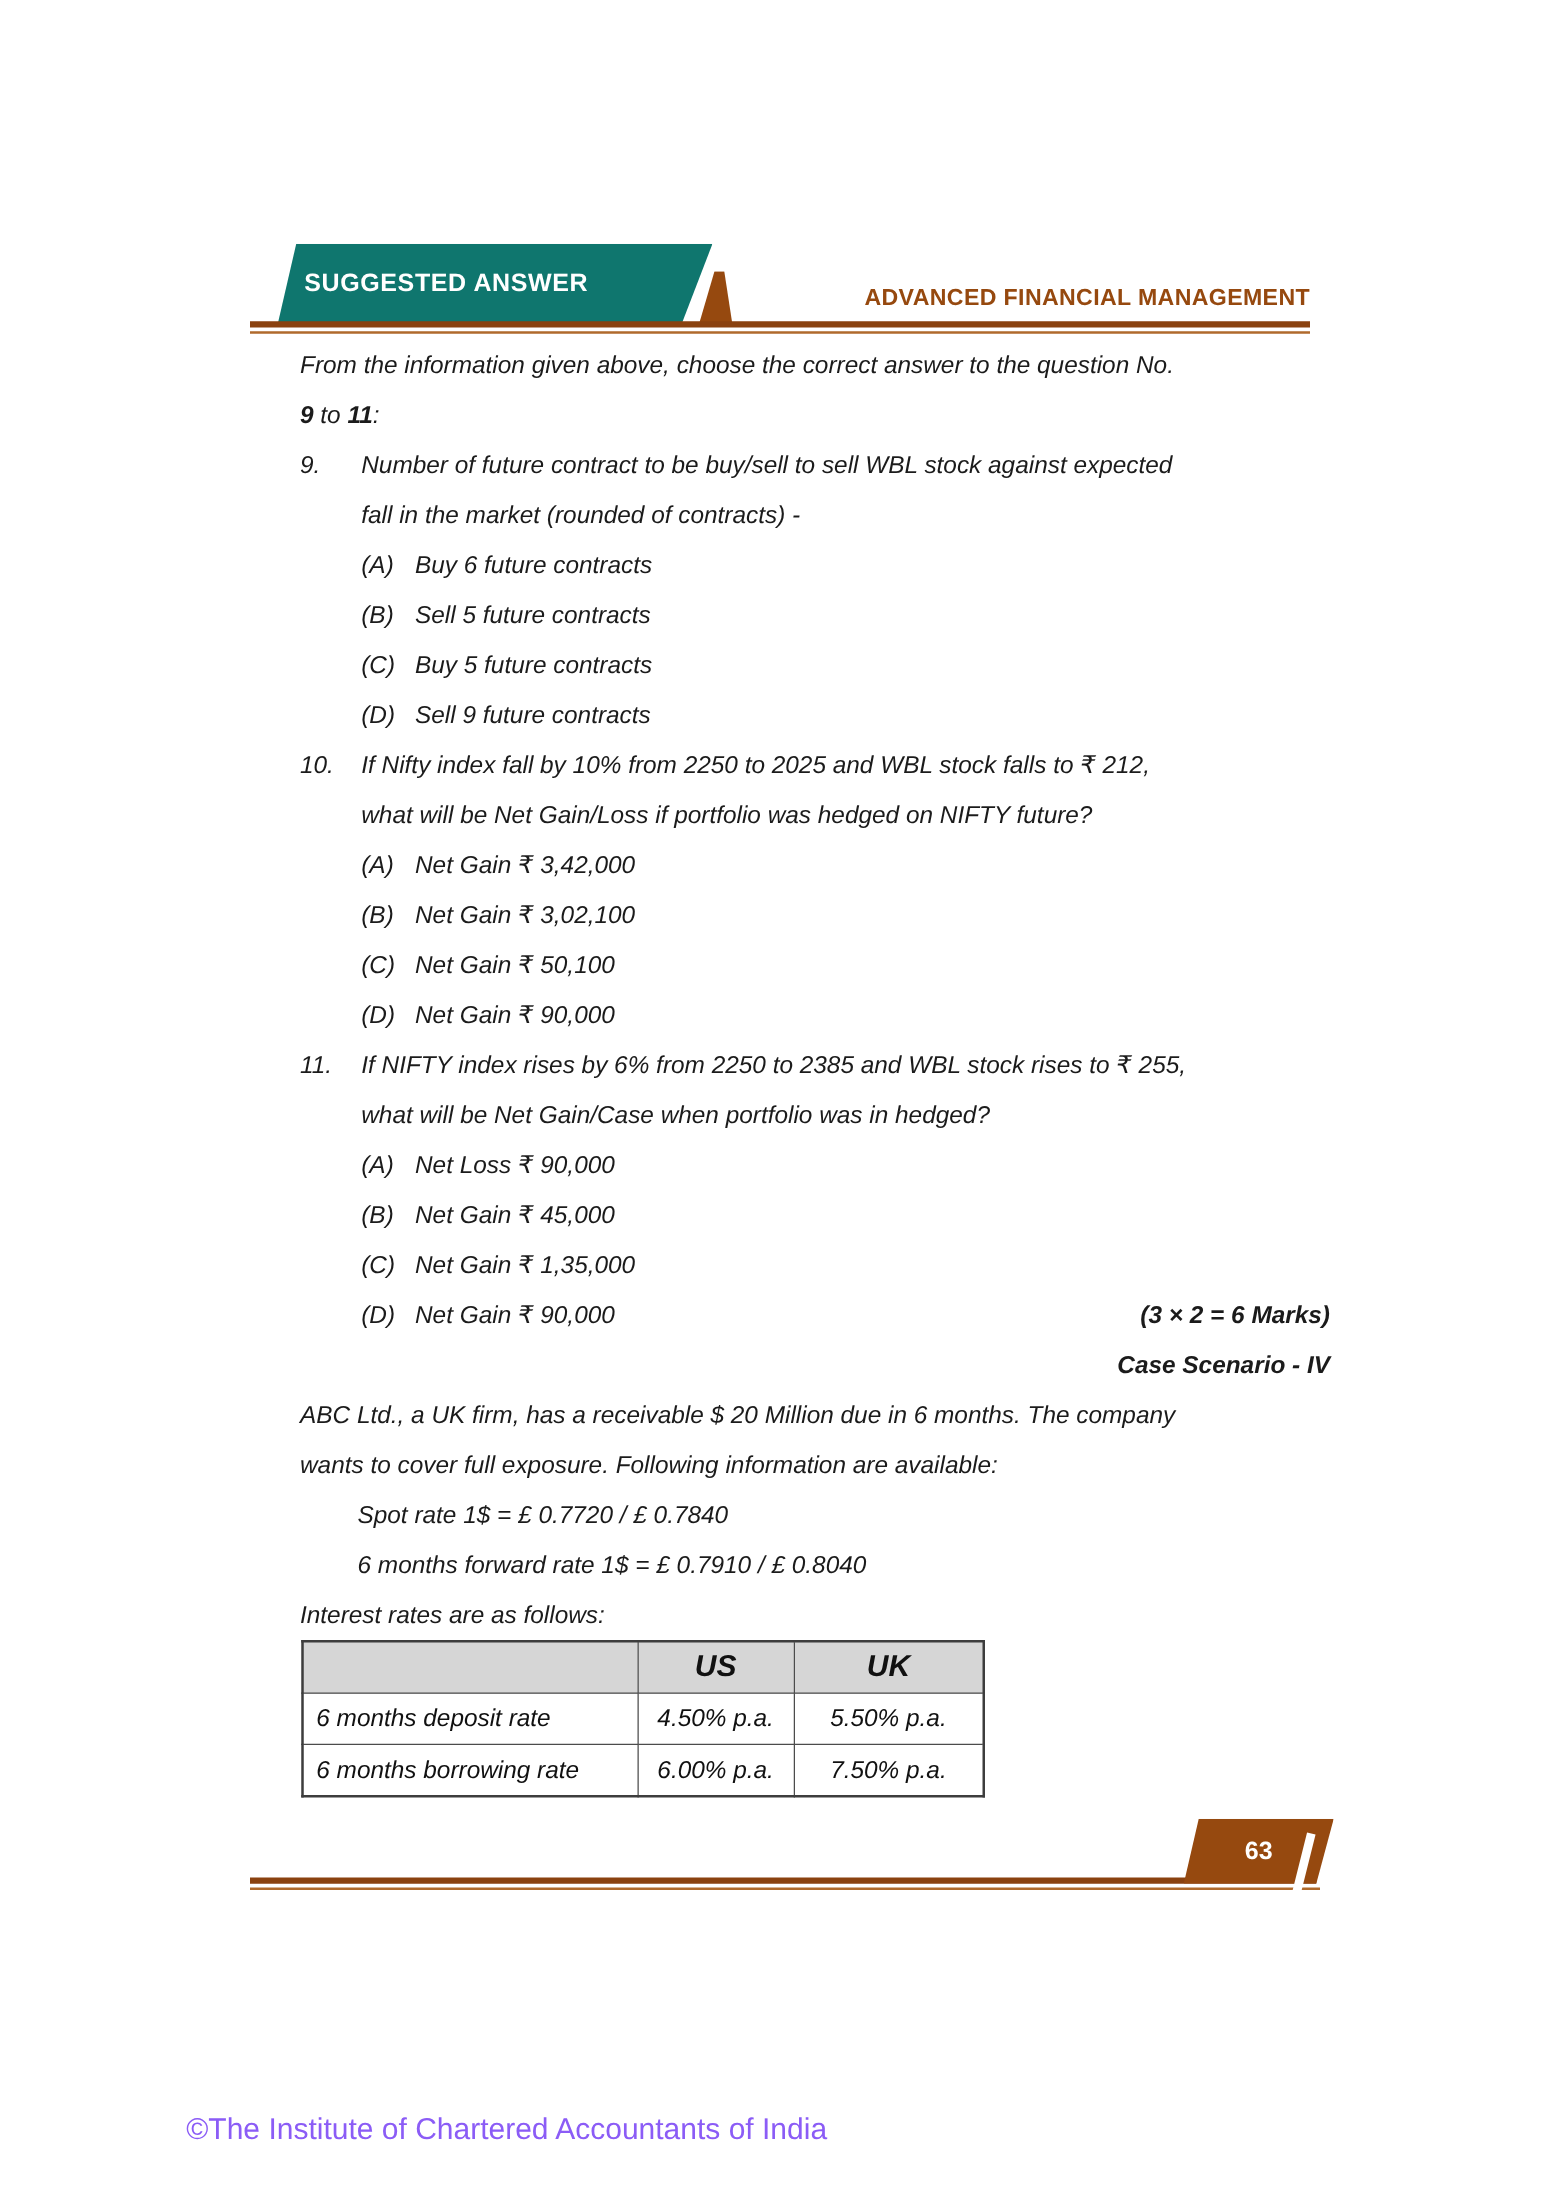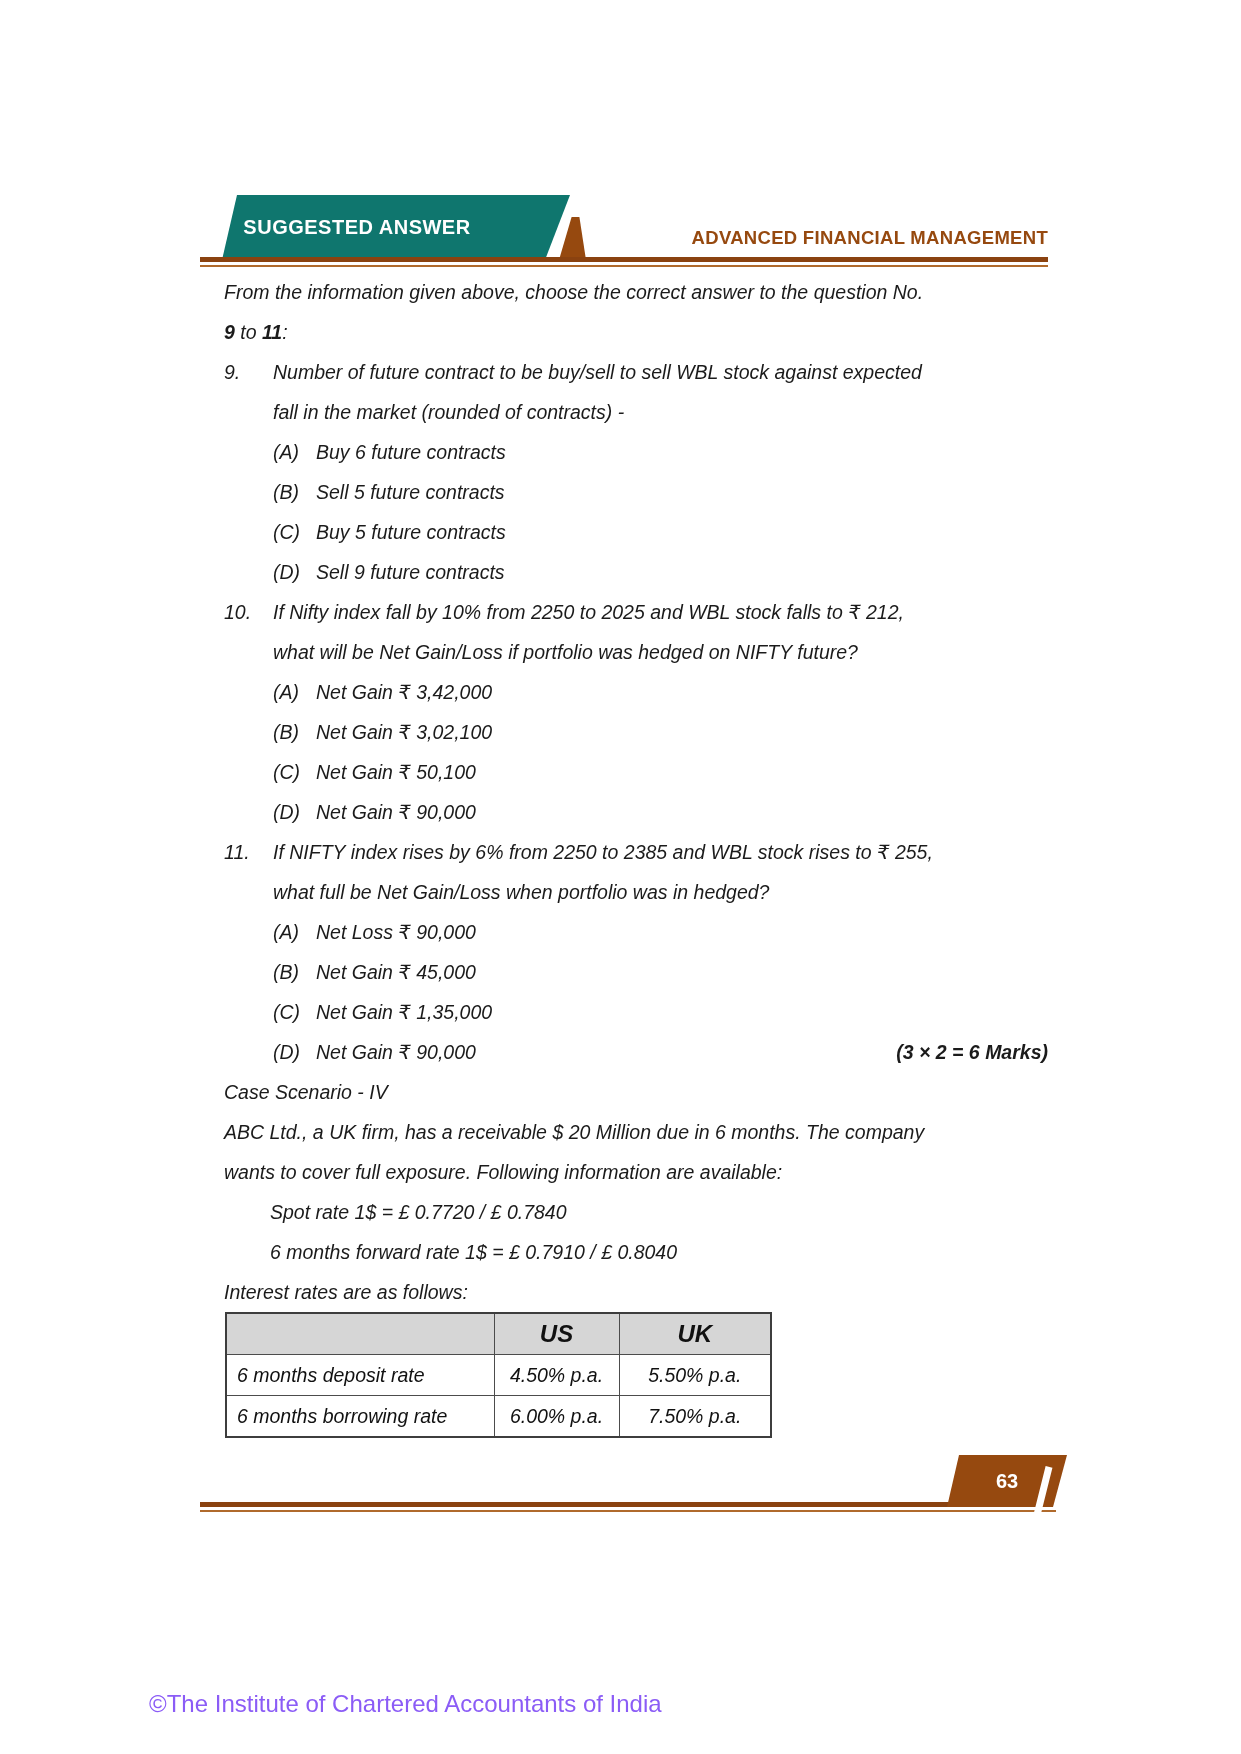--- a/index.html
+++ b/index.html
@@ -29,31 +29,31 @@
   .subject-title {
     position:absolute; top:229px; right:193px;
     color:#96490F; font-weight:bold; font-size:18.5px; letter-spacing:.3px;
     line-height:1;
   }
   .rule-top-thick { position:absolute; left:200px; top:257px; width:848px; height:5px; background:#8A4210; }
   .rule-top-thin  { position:absolute; left:200px; top:265px; width:848px; height:2px; background:#B06A2C; }
 
   
   .content {
-    position:absolute; left:224px; top:272px; width:824px;
+    position:absolute; left:240px; top:272px; width:824px;
     font-style:italic; font-size:19.5px; line-height:40px; color:#1b1b1b;
   }
   .jtext { text-align:justify; }
   .qrow { display:flex; }
   .qnum { width:49px; flex:none; }
   .qtext { flex:1; text-align:justify; }
   .opt { display:flex; padding-left:49px; }
   .optlabel { width:43px; flex:none; }
   .marks { font-weight:bold; margin-left:auto; white-space:nowrap; }
-  .case-heading { font-weight:normal; }
+  .case-heading { font-weight:bold;text-align:right; }
   .indent1 { padding-left:46px; }
   b, .bold { font-weight:bold; }
 
   
   table.rates {
     border-collapse:collapse; margin-left:1px; margin-top:0;
     font-size:19.5px; font-style:italic; color:#111;
     border:2px solid #3d3d3d;
   }
   table.rates th, table.rates td { border:1px solid #4c4c4c; }
@@ -139,21 +139,21 @@
       <span class="optlabel">(C)</span>
       <span>Net Gain ₹ 50,100</span>
     </div>
     <div class="opt">
       <span class="optlabel">(D)</span>
       <span>Net Gain ₹ 90,000</span>
     </div>
 
     <div class="qrow">
       <div class="qnum">11.</div>
-      <div class="qtext"><span>If NIFTY index rises by 6% from 2250 to 2385 and WBL stock rises to ₹ 255,</span><br><span>what full be Net Gain/Loss when portfolio was in hedged?</span></div>
+      <div class="qtext"><span>If NIFTY index rises by 6% from 2250 to 2385 and WBL stock rises to ₹ 255,</span><br><span>what will be Net Gain/Case when portfolio was in hedged?</span></div>
     </div>
     <div class="opt">
       <span class="optlabel">(A)</span>
       <span>Net Loss ₹ 90,000</span>
     </div>
     <div class="opt">
       <span class="optlabel">(B)</span>
       <span>Net Gain ₹ 45,000</span>
     </div>
     <div class="opt">

